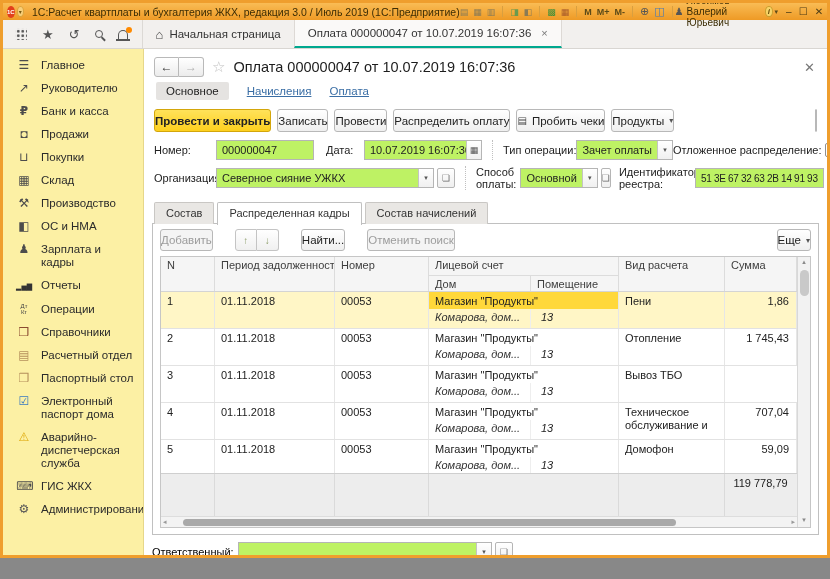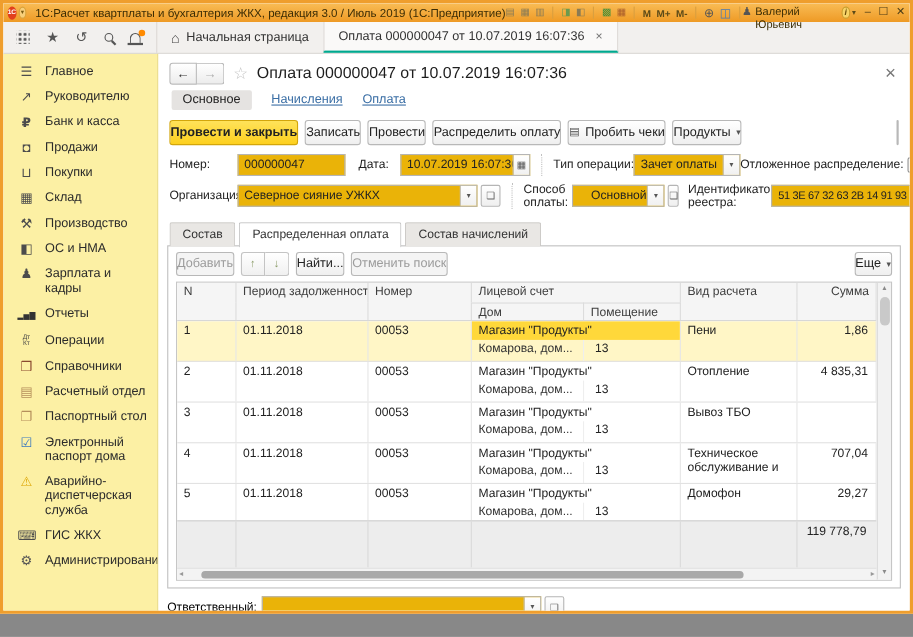--- a/index.html
+++ b/index.html
@@ -83,40 +83,40 @@
   .btn .dd { font-size:8px; color:#555; }
   .btn.disabled { color:#9c9c9c; background:#f4f4f4; }
   .cmd-spacer { flex:1; }
   .btn-ico { font-size:10px; color:#444; }
 
   
   .formarea { font-size:11px; color:#222; padding:0 2px 4px 2px; }
   .frow { display:flex; align-items:center; margin-bottom:6px; }
   .fr-left { width:330px; display:flex; align-items:center; }
   .flabel { white-space:nowrap; }
-  .input { border:1px solid #b5b5b5; height:20px; display:flex; align-items:center; background:#eab308; }
+  .input { border:1px solid #b5b5b5; height:20px; display:flex; align-items:center; background:#bef264; }
   .input .val { padding:0 5px; white-space:nowrap; overflow:hidden; }
   .seg { height:100%; width:15px; border-left:1px solid #c4c4c4; display:flex; align-items:center; justify-content:center;
     font-size:7px; color:#555; background:linear-gradient(#fff,#f0f0f0); }
   .openbtn { width:18px; height:20px; border:1px solid #b5b5b5; border-radius:2px; margin-left:3px;
     background:linear-gradient(#fff,#efefef); display:flex; align-items:center; justify-content:center; font-size:9px; color:#666; }
   .vsep { width:1px; align-self:stretch; border-left:1px dotted #c0c0c0; margin:0 10px; }
   .chk { width:14px; height:14px; border:1px solid #8f8f8f; border-radius:2px; background:#fff;
     display:flex; align-items:center; justify-content:center; font-size:11px; color:#2ca02c; font-weight:bold; margin-left:4px; }
   .lbl2 { line-height:12px; }
 
   
   .tabstrip { display:flex; margin:2px 0 0 2px; position:relative; z-index:2; }
   .ptab { padding:4px 11px 5px; background:#e9e7e4; border:1px solid #c9c7c4; border-bottom:none;
     border-radius:2px 2px 0 0; font-size:11px; color:#333; margin-right:3px; white-space:nowrap; }
   .ptab.active { background:#fff; margin-bottom:-1px; padding-bottom:6px; border-color:#c0c0c0; }
 
   
   .panel { border:1px solid #c0c0c0; height:312px; display:flex; flex-direction:column; background:#fff; margin-top:-1px; }
-  .ptoolbar { display:flex; align-items:center; gap:6px; padding:5px 7px 4px 7px;justify-content:flex-end; }
+  .ptoolbar { display:flex; align-items:center; gap:22px; padding:5px 7px 4px 7px;justify-content:flex-end; }
   .ptoolbar .btn { height:22px; }
   .updown { display:flex; }
   .udbtn { width:22px; height:22px; border:1px solid #c4c4c4; background:linear-gradient(#fff,#f0f0f0);
     display:flex; align-items:center; justify-content:center; font-size:10px; color:#8a9b66; }
   .udbtn:first-child { border-radius:3px 0 0 3px; }
   .udbtn:last-child { border-left:none; border-radius:0 3px 3px 0; }
 
   .gridwrap { margin:1px 7px 6px 7px; border:1px solid #c6c6c6; display:flex; height:276px; overflow:hidden; }
   .gridcols { flex:1; display:flex; flex-direction:column; overflow:hidden; }
   .c-n { width:54px; } .c-period { width:120px; } .c-number { width:94px; }
@@ -126,21 +126,21 @@
   .ghr1 { display:flex; height:18px; }
   .ghr2 { display:flex; height:16px; }
   .gh-cell { padding:2px 6px; border-right:1px solid #dcdcdc; white-space:nowrap; overflow:hidden; }
   .ghr2 .gh-cell { border-top:1px solid #dcdcdc; }
   .ghr2 .noline { border-top:none; border-right:1px solid #dcdcdc; }
   .t-body { height:181px; overflow:hidden; font-size:11px; color:#222; }
   .t-row { display:flex; height:37px; border-bottom:1px solid #e2e2e2; }
   .t-cell { padding:3px 6px 0 6px; border-right:1px solid #e6e6e6; white-space:nowrap; overflow:hidden; }
   .acc { display:flex; flex-direction:column; border-right:1px solid #e6e6e6; }
   .acc-name { height:17px; padding:3px 6px 0 6px; white-space:nowrap; overflow:hidden; }
-  .acc-sub { display:flex; flex:1; }
+  .acc-sub { display:flex; flex:1;font-style:italic; }
   .acc-house { width:102px; padding:2px 6px 0 6px; border-right:1px solid #eee; white-space:nowrap; overflow:hidden; color:#333; }
   .acc-room { flex:1; padding:2px 6px 0 10px; }
   .c-calc.t-cell { white-space:normal; line-height:13px; padding-top:3px; }
   .c-sum.t-cell { padding-right:7px; }
   .t-row.sel { background:#fff6c6; }
   .t-row.sel .acc-name.selcell { background:#ffd83a; }
   .t-footer { flex:1; background:#ededed; border-top:1px solid #cfcfcf; display:flex; font-size:11px; color:#222; }
   .tf-cell { border-right:1px solid #dadada; }
   .tf-sum { flex:1; text-align:center; padding:3px 7px 0 6px; }
   .hscroll { height:11px; background:#f3f3f3; border-top:1px solid #ddd; display:flex; align-items:center; padding:0 2px; }
@@ -373,34 +373,34 @@
             <span class="flabel" style="width:62px;">Организация:</span>
             <span class="input" style="width:218px;">
               <span class="val" style="flex:1;">Северное сияние УЖКХ</span>
               <span class="seg">▾</span>
             </span>
             <span class="openbtn">❏</span>
           </div>
           <span class="vsep"></span>
           <span class="flabel lbl2" style="width:52px;white-space:normal;">Способ оплаты:</span>
           <span class="input" style="width:84px;margin-left:4px;">
-            <span class="val" style="flex:1;margin-left:11px;">Основной</span>
+            <span class="val" style="flex:1;">Основной</span>
             <span class="seg">▾</span>
           </span>
           <span class="openbtn">❏</span>
           <span class="flabel lbl2" style="width:76px;white-space:normal;margin-left:8px;">Идентификатор реестра:</span>
           <span class="input regid" style="flex:1;margin-right:2px;">
               <span class="val">51 3E 67 32 63 2B 14 91 93</span>
             </span>
         </div>
       </div>
 
       <div class="tabstrip">
         <span class="ptab">Состав</span>
-        <span class="ptab active">Распределенная оплата</span>
+        <span class="ptab active">Распределенная кадры</span>
         <span class="ptab">Состав начислений</span>
       </div>
 
       <div class="panel">
         <div class="ptoolbar">
           <span class="btn disabled">
               <span>Добавить</span>
             </span>
           <span class="updown">
             <span class="udbtn">↑</span>
@@ -421,21 +421,21 @@
 
         <div class="gridwrap">
           <div class="gridcols">
             <div class="ghead">
               <div class="ghr1">
                 <span class="gh-cell c-n">N</span>
                 <span class="gh-cell c-period">Период задолженности</span>
                 <span class="gh-cell c-number">Номер</span>
                 <span class="gh-cell c-acc">Лицевой счет</span>
                 <span class="gh-cell c-calc">Вид расчета</span>
-                <span class="gh-cell c-sum" style="text-align:right;">Сумма</span>
+                <span class="gh-cell c-sum" style="text-align:left;">Сумма</span>
               </div>
               <div class="ghr2">
                 <span class="gh-cell noline c-n"></span>
                 <span class="gh-cell noline c-period"></span>
                 <span class="gh-cell noline c-number"></span>
                 <span class="gh-cell c-house">Дом</span>
                 <span class="gh-cell" style="width:88px;">Помещение</span>
                 <span class="gh-cell noline c-calc"></span>
                 <span class="gh-cell noline c-sum"></span>
               </div>
@@ -461,21 +461,21 @@
                   <span class="t-cell c-period">01.11.2018</span>
                   <span class="t-cell c-number">00053</span>
                   <span class="acc c-acc">
                     <span class="acc-name">Магазин "Продукты"</span>
                     <span class="acc-sub">
                       <span class="acc-house">Комарова, дом...</span>
                       <span class="acc-room">13</span>
                     </span>
                   </span>
                   <span class="t-cell c-calc">Отопление</span>
-                  <span class="t-cell c-sum">4 835,31</span>
+                  <span class="t-cell c-sum">1 745,43</span>
                 </div>
                 <div class="t-row">
                   <span class="t-cell c-n">3</span>
                   <span class="t-cell c-period">01.11.2018</span>
                   <span class="t-cell c-number">00053</span>
                   <span class="acc c-acc">
                     <span class="acc-name">Магазин "Продукты"</span>
                     <span class="acc-sub">
                       <span class="acc-house">Комарова, дом...</span>
                       <span class="acc-room">13</span>
@@ -502,21 +502,21 @@
                   <span class="t-cell c-period">01.11.2018</span>
                   <span class="t-cell c-number">00053</span>
                   <span class="acc c-acc">
                     <span class="acc-name">Магазин "Продукты"</span>
                     <span class="acc-sub">
                       <span class="acc-house">Комарова, дом...</span>
                       <span class="acc-room">13</span>
                     </span>
                   </span>
                   <span class="t-cell c-calc">Домофон</span>
-                  <span class="t-cell c-sum">29,27</span>
+                  <span class="t-cell c-sum">59,09</span>
                 </div>
               </div>
 
             <div class="t-footer">
               <span class="tf-cell c-n"></span>
               <span class="tf-cell c-period"></span>
               <span class="tf-cell c-number"></span>
               <span class="tf-cell c-acc"></span>
               <span class="tf-cell c-calc"></span>
               <span class="tf-sum">119 778,79</span>

